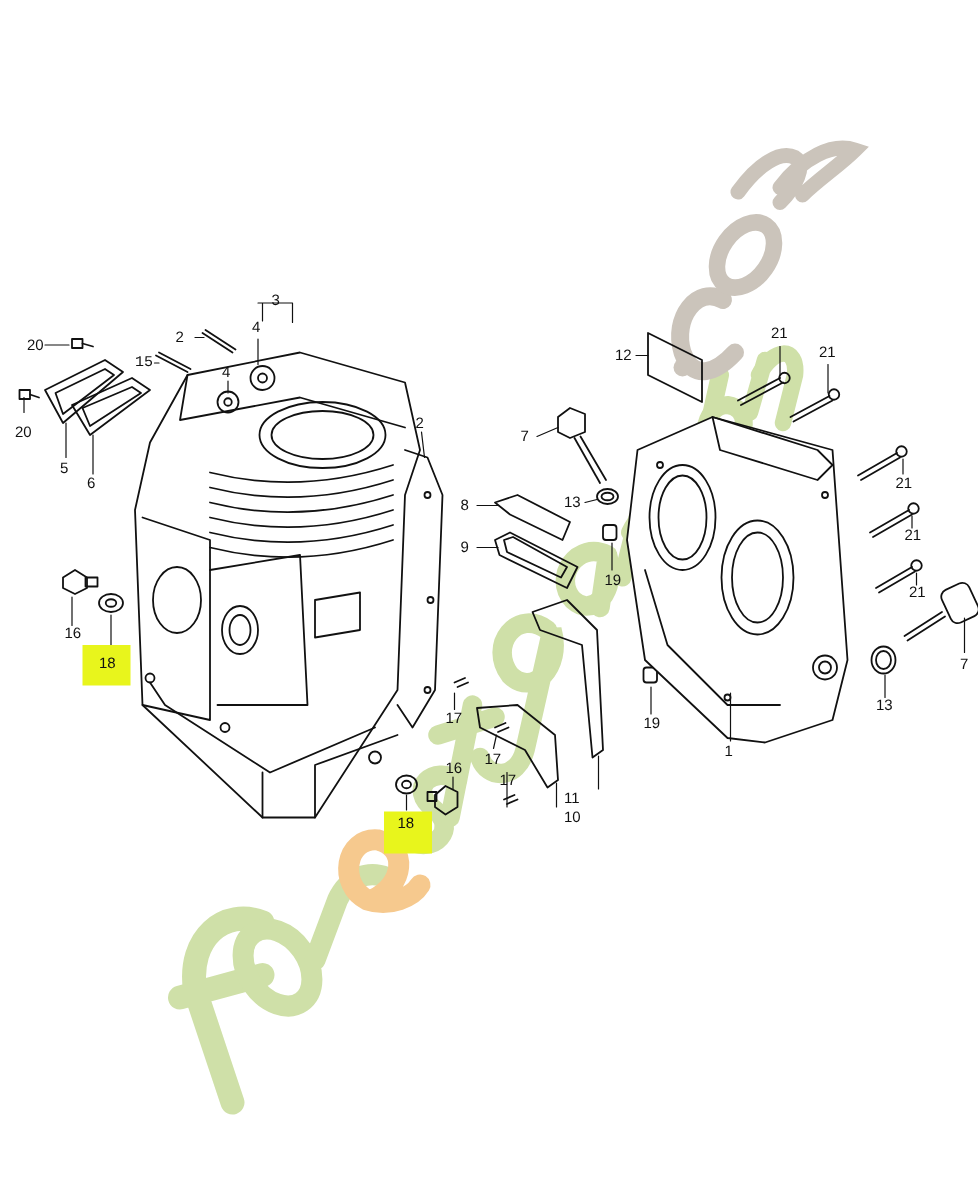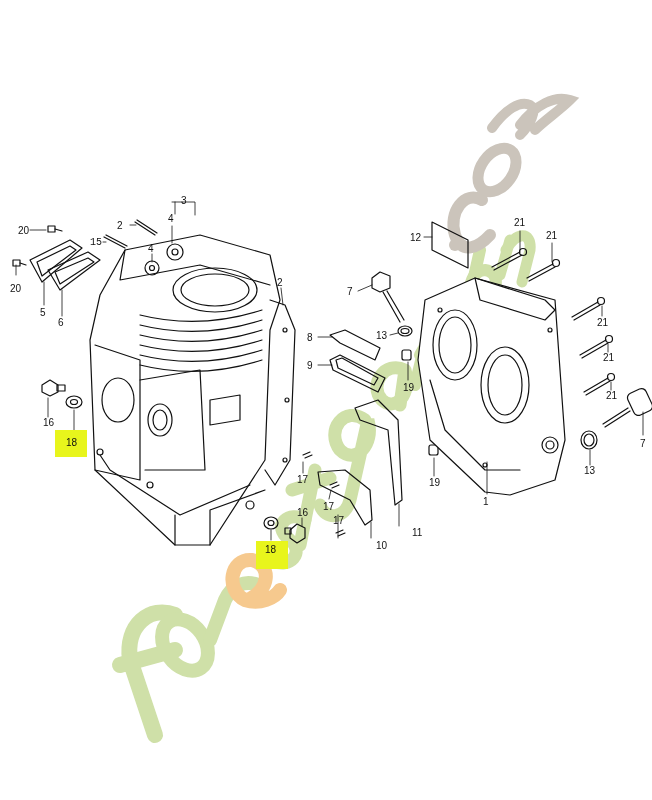--- a/index.html
+++ b/index.html
@@ -245,21 +245,21 @@
   <span class="label" style="left:181px;top:196px;">3</span>
   <span class="label" style="left:168px;top:214px;">4</span>
   <span class="label" style="left:148px;top:244px;">4</span>
   <span class="label" style="left:40px;top:308px;">5</span>
   <span class="label" style="left:58px;top:318px;">6</span>
   <span class="label" style="left:347px;top:287px;">7</span>
   <span class="label" style="left:640px;top:439px;">7</span>
   <span class="label" style="left:307px;top:333px;">8</span>
   <span class="label" style="left:307px;top:361px;">9</span>
   <span class="label" style="left:376px;top:541px;">10</span>
-  <span class="label" style="left:412px;top:528px;">11</span>
+  <span class="label" style="left:376px;top:528px;">11</span>
   <span class="label" style="left:410px;top:233px;text-align:center;">12</span>
   <span class="label" style="left:376px;top:331px;">13</span>
   <span class="label" style="left:584px;top:466px;">13</span>
   <span class="label" style="left:117px;top:221px;">2</span>
   <span class="label" style="left:90px;top:238px;font-family:Liberation Mono, monospace;">15</span>
   <span class="label" style="left:43px;top:418px;">16</span>
   <span class="label" style="left:297px;top:508px;">16</span>
   <span class="label" style="left:297px;top:475px;">17</span>
   <span class="label" style="left:323px;top:502px;">17</span>
   <span class="label" style="left:333px;top:516px;">17</span>

